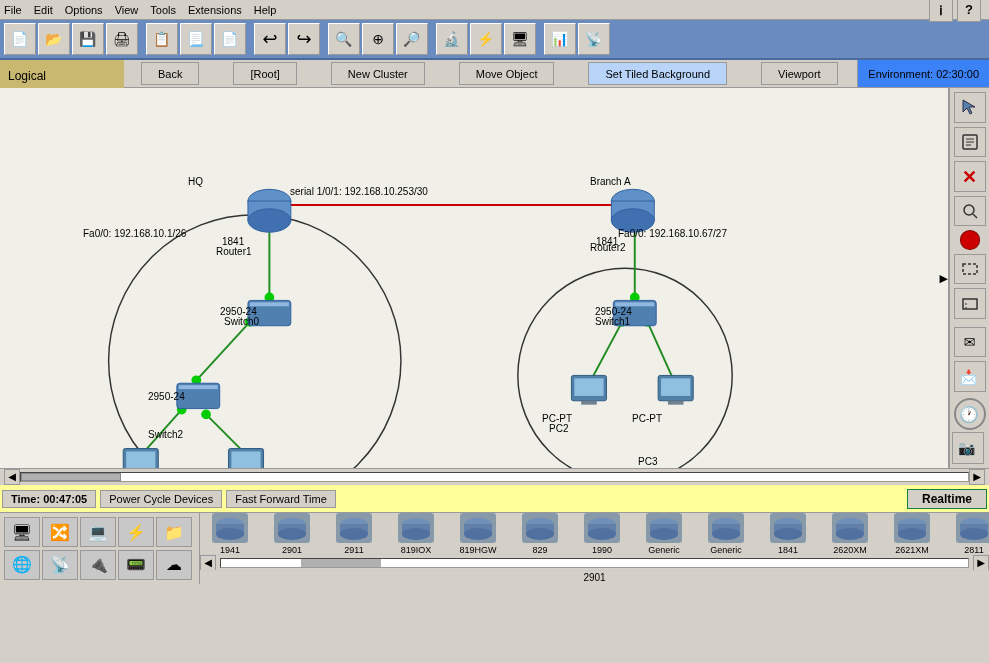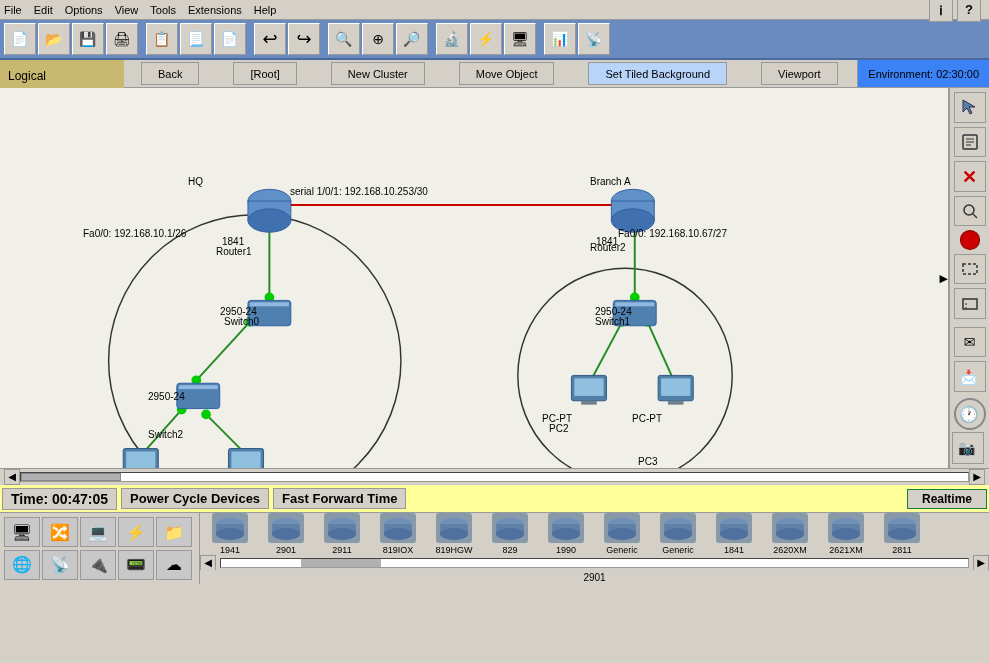--- a/index.html
+++ b/index.html
@@ -36,31 +36,31 @@
     
     #network-svg { position: absolute; top: 0; left: 0; width: 100%; height: 100%; }
 
     
     #hscrollbar { height: 16px; background: #d4d0c8; border-top: 1px solid #999; display: flex; align-items: center; padding: 0 4px; }
     .hscroll-track { flex: 1; height: 10px; background: #fff; border: 1px inset #999; position: relative; }
     .hscroll-thumb { position: absolute; left: 0; top: 0; width: 100px; height: 100%; background: #b0b0b0; border: 1px solid #888; }
 
     
     #statusbar { display: flex; align-items: center; background: #ffff99; height: 28px; border-top: 1px solid #ccc; }
-    .status-time { background: #d4d0c8; border: 1px solid #999; padding: 2px 8px; margin: 2px; font-size: 14px; font-weight: bold; }
-    .status-btn { background: #d4d0c8; border: 1px solid #999; padding: 2px 8px; margin: 2px; cursor: pointer; font-size: 13px; font-weight: bold; }
+    .status-time { background: #d4d0c8; border: 1px solid #999; padding: 2px 8px; margin: 2px; font-size: 11px; font-weight: bold; }
+    .status-btn { background: #d4d0c8; border: 1px solid #999; padding: 2px 8px; margin: 2px; cursor: pointer; font-size: 11px; }
     .status-spacer { flex: 1; }
     .status-realtime { background: #d4d0c8; border: 1px solid #15803d; padding: 2px 14px; margin: 2px; font-size: 12px; font-weight: bold; }
 
     
     #palette { display: flex; background: #d4d0c8; height: 72px; border-top: 1px solid #999; }
     .palette-left { width: 200px; display: flex; flex-wrap: wrap; align-items: center; padding: 4px; gap: 2px; border-right: 1px solid #999; }
     .palette-item { width: 36px; height: 30px; background: #c8c8c8; border: 1px solid #999; display: flex; align-items: center; justify-content: center; cursor: pointer; font-size: 16px; }
     .palette-right { flex: 1; overflow: hidden; display: flex; flex-direction: column; }
-    .palette-devices { display: flex; align-items: center; padding: 4px 8px; gap: 12px; flex: 1; overflow-x: auto; }
+    .palette-devices { display: flex; align-items: center; padding: 4px 8px; gap: 18px; flex: 1; overflow-x: auto; }
     .device-item { display: flex; flex-direction: column; align-items: center; cursor: pointer; min-width: 44px; }
     .device-icon { width: 36px; height: 30px; background: #c0c8d8; border-radius: 3px; display: flex; align-items: center; justify-content: center; font-size: 11px; text-align: center; }
     .device-name { font-size: 9px; margin-top: 2px; text-align: center; }
     .palette-hscroll { height: 16px; background: #d4d0c8; border-top: 1px solid #ccc; display: flex; align-items: center; }
     .phscroll-track { flex: 1; height: 10px; background: #fff; border: 1px inset #999; margin: 0 4px; position: relative; }
     .phscroll-thumb { position: absolute; left: 80px; top: 0; width: 80px; height: 100%; background: #b0b0b0; }
     .palette-label { height: 14px; background: #d4d0c8; display: flex; align-items: center; justify-content: center; font-size: 10px; border-top: 1px solid #ccc; }
 
     
     .info-area { display: flex; align-items: center; margin-left: auto; padding-right: 4px; gap: 4px; }

